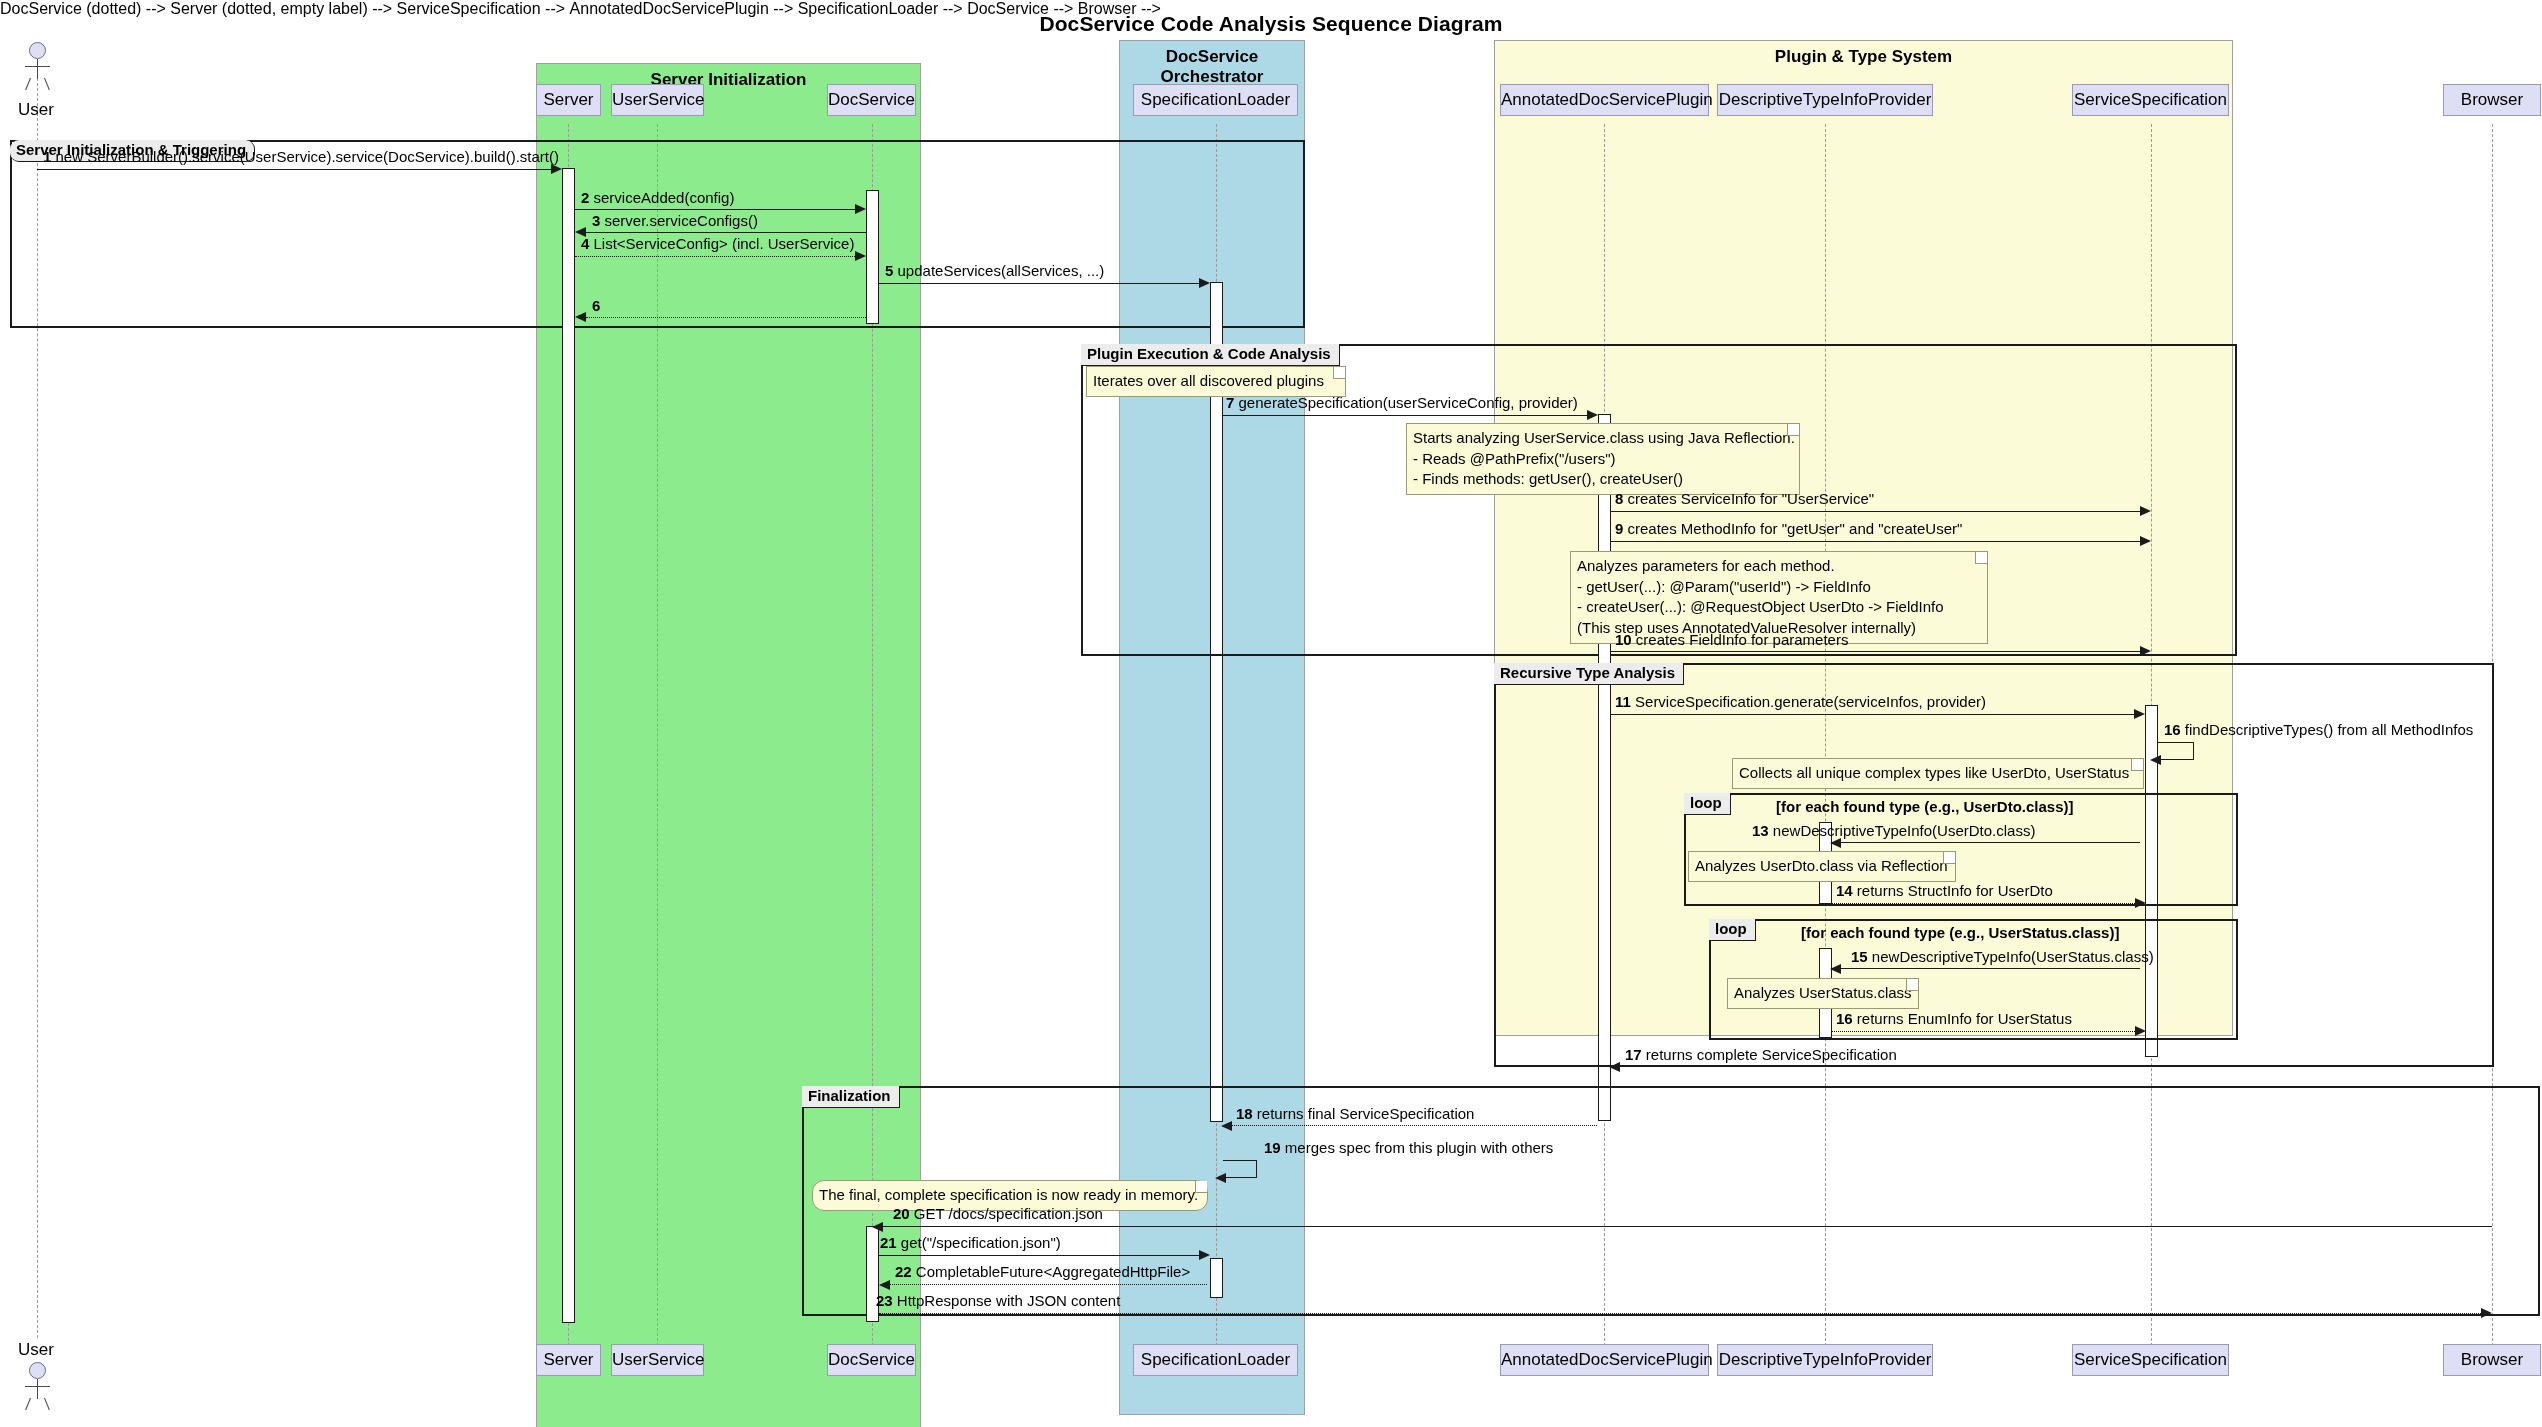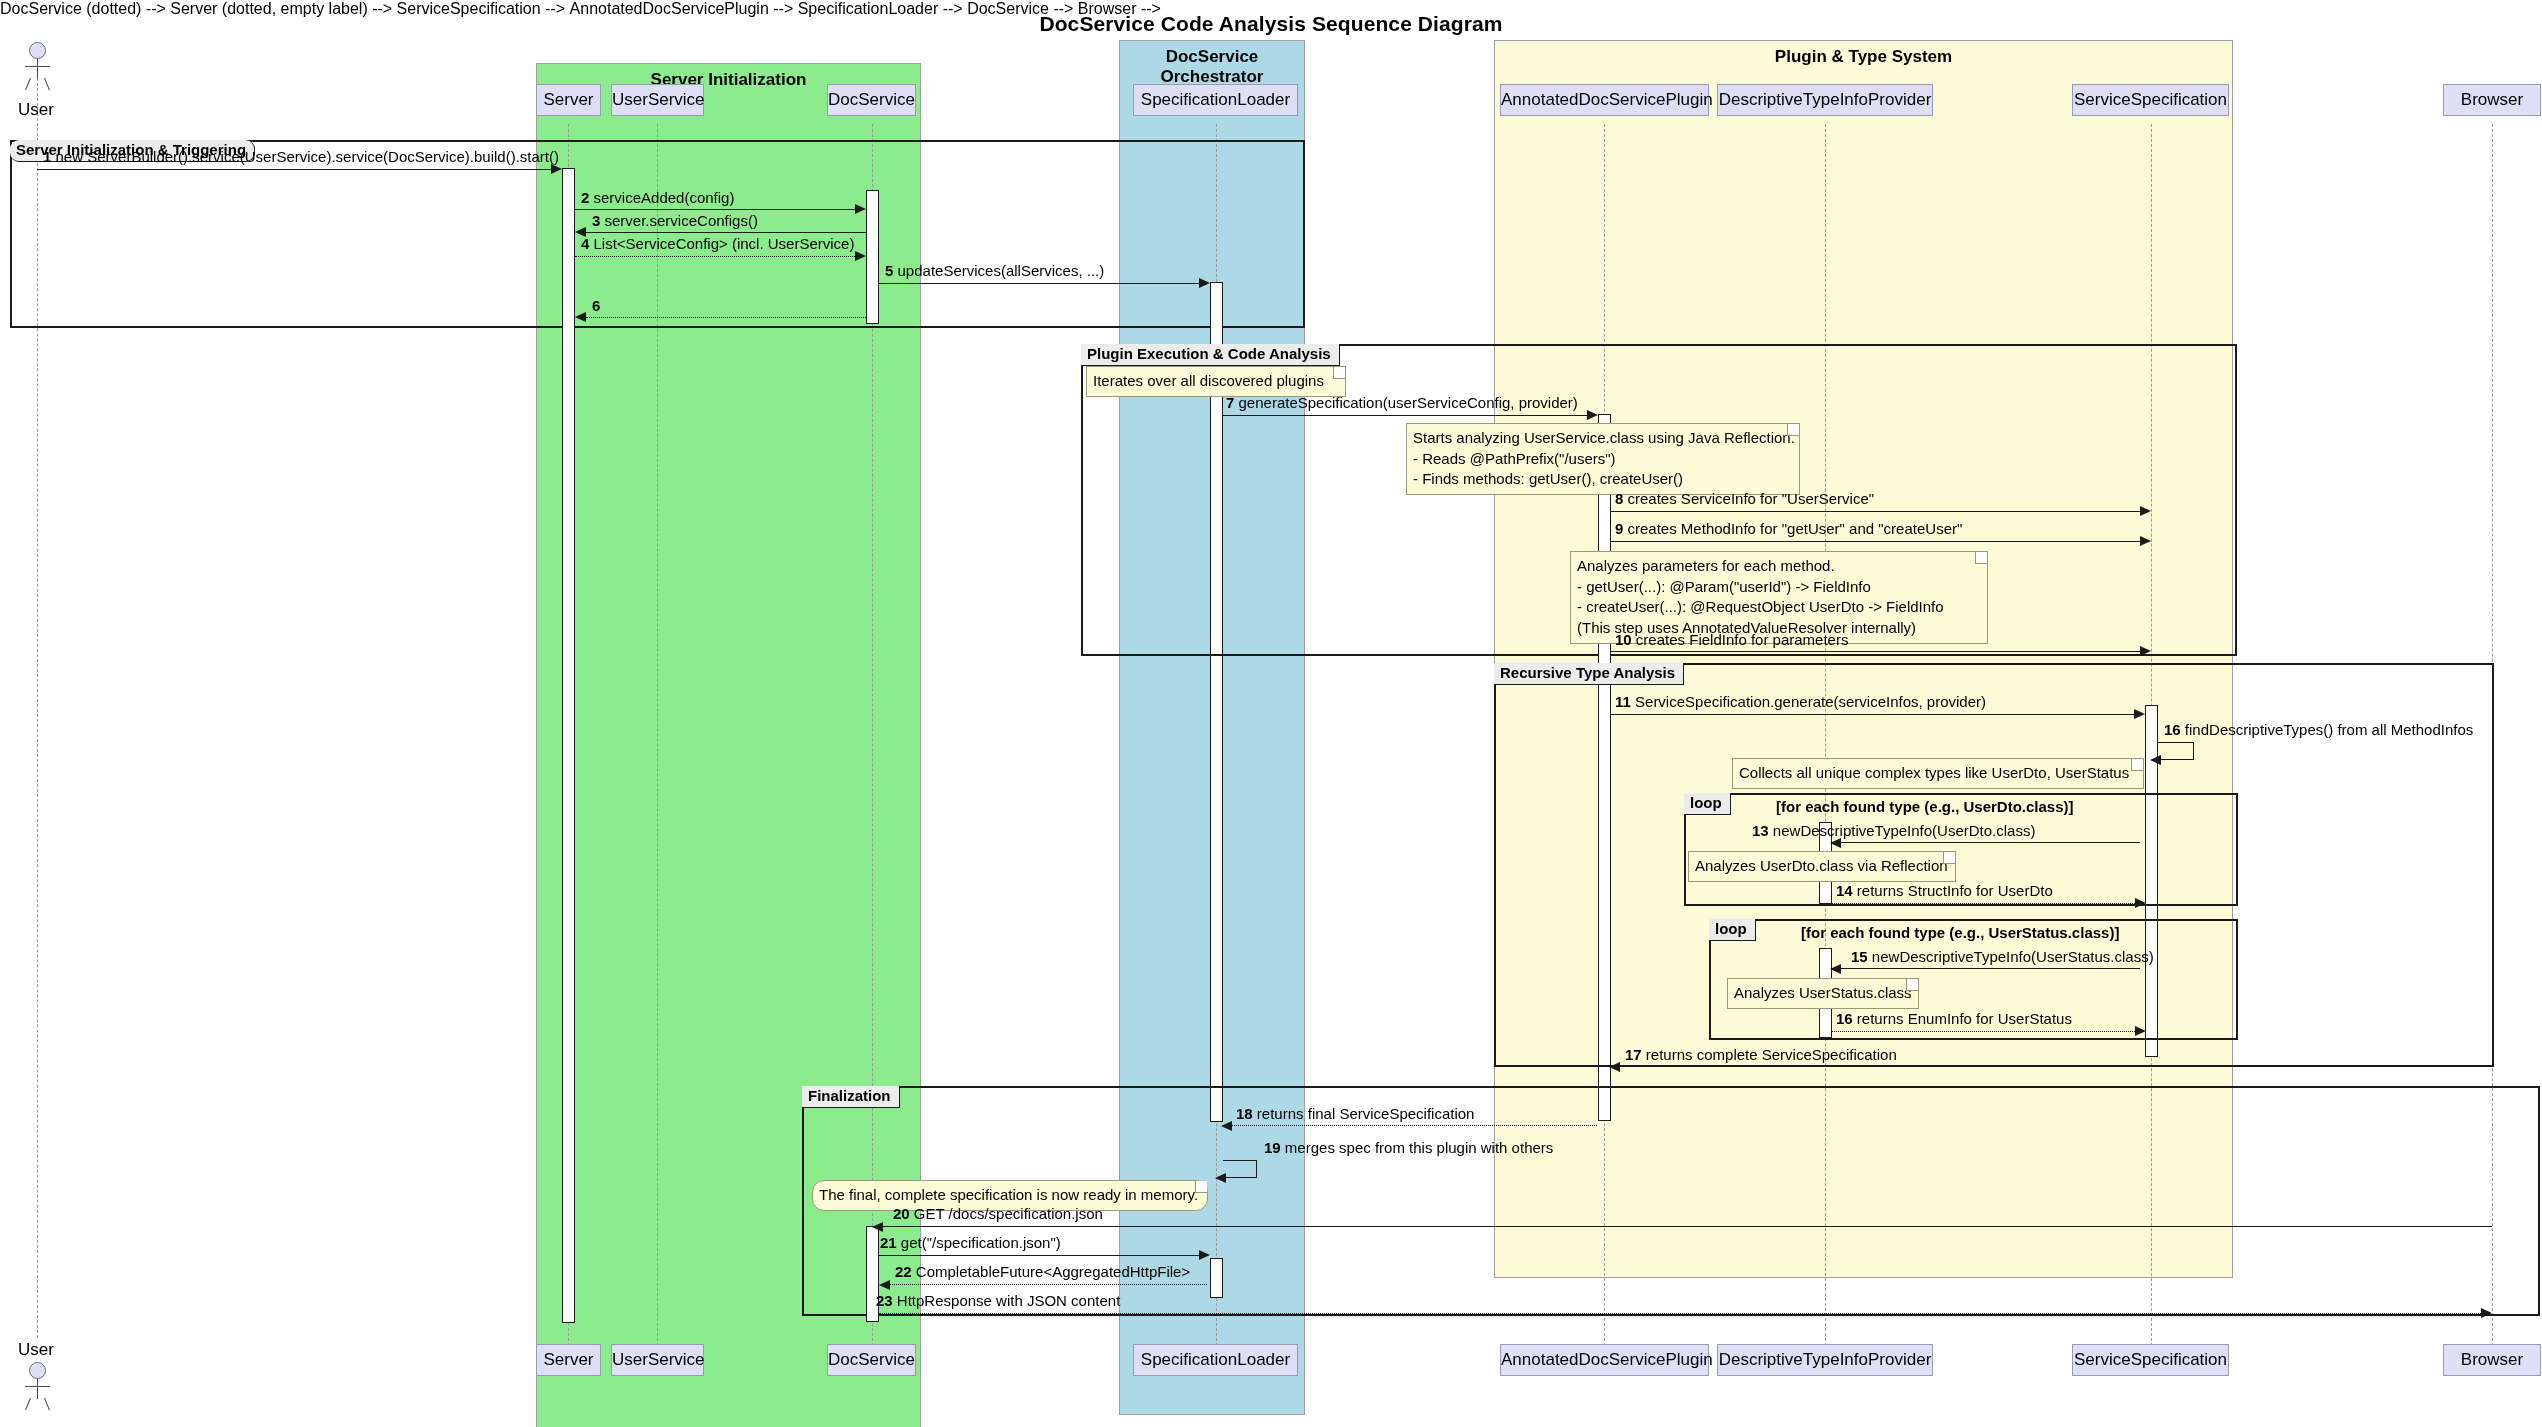--- a/index.html
+++ b/index.html
@@ -99,21 +99,21 @@
   
   <div class="diagram-title">DocService Code Analysis Sequence Diagram</div>
 
   
   <div class="pgroup pg-green" style="left:536px;top:40px;width:385px;height:1375px;margin-top:23px;">
     <div class="pglabel">Server Initialization</div>
   </div>
   <div class="pgroup pg-blue" style="left:1119px;top:40px;width:186px;height:1375px;">
     <div class="pglabel">DocService Orchestrator</div>
   </div>
-  <div class="pgroup pg-yellow" style="left:1494px;top:40px;width:739px;height:1238px;">
+  <div class="pgroup pg-yellow" style="left:1494px;top:40px;width:739px;height:996px;">
     <div class="pglabel">Plugin &amp; Type System</div>
   </div>
 
   
   <div class="lifeline" style="left:37px;top:78px;height:1260px;"></div>
   <div class="lifeline" style="left:568px;top:124px;height:1222px;"></div>
   <div class="lifeline" style="left:657px;top:124px;height:1222px;"></div>
   <div class="lifeline" style="left:872px;top:124px;height:1222px;"></div>
   <div class="lifeline" style="left:1216px;top:124px;height:1222px;"></div>
   <div class="lifeline" style="left:1604px;top:124px;height:1222px;"></div>

